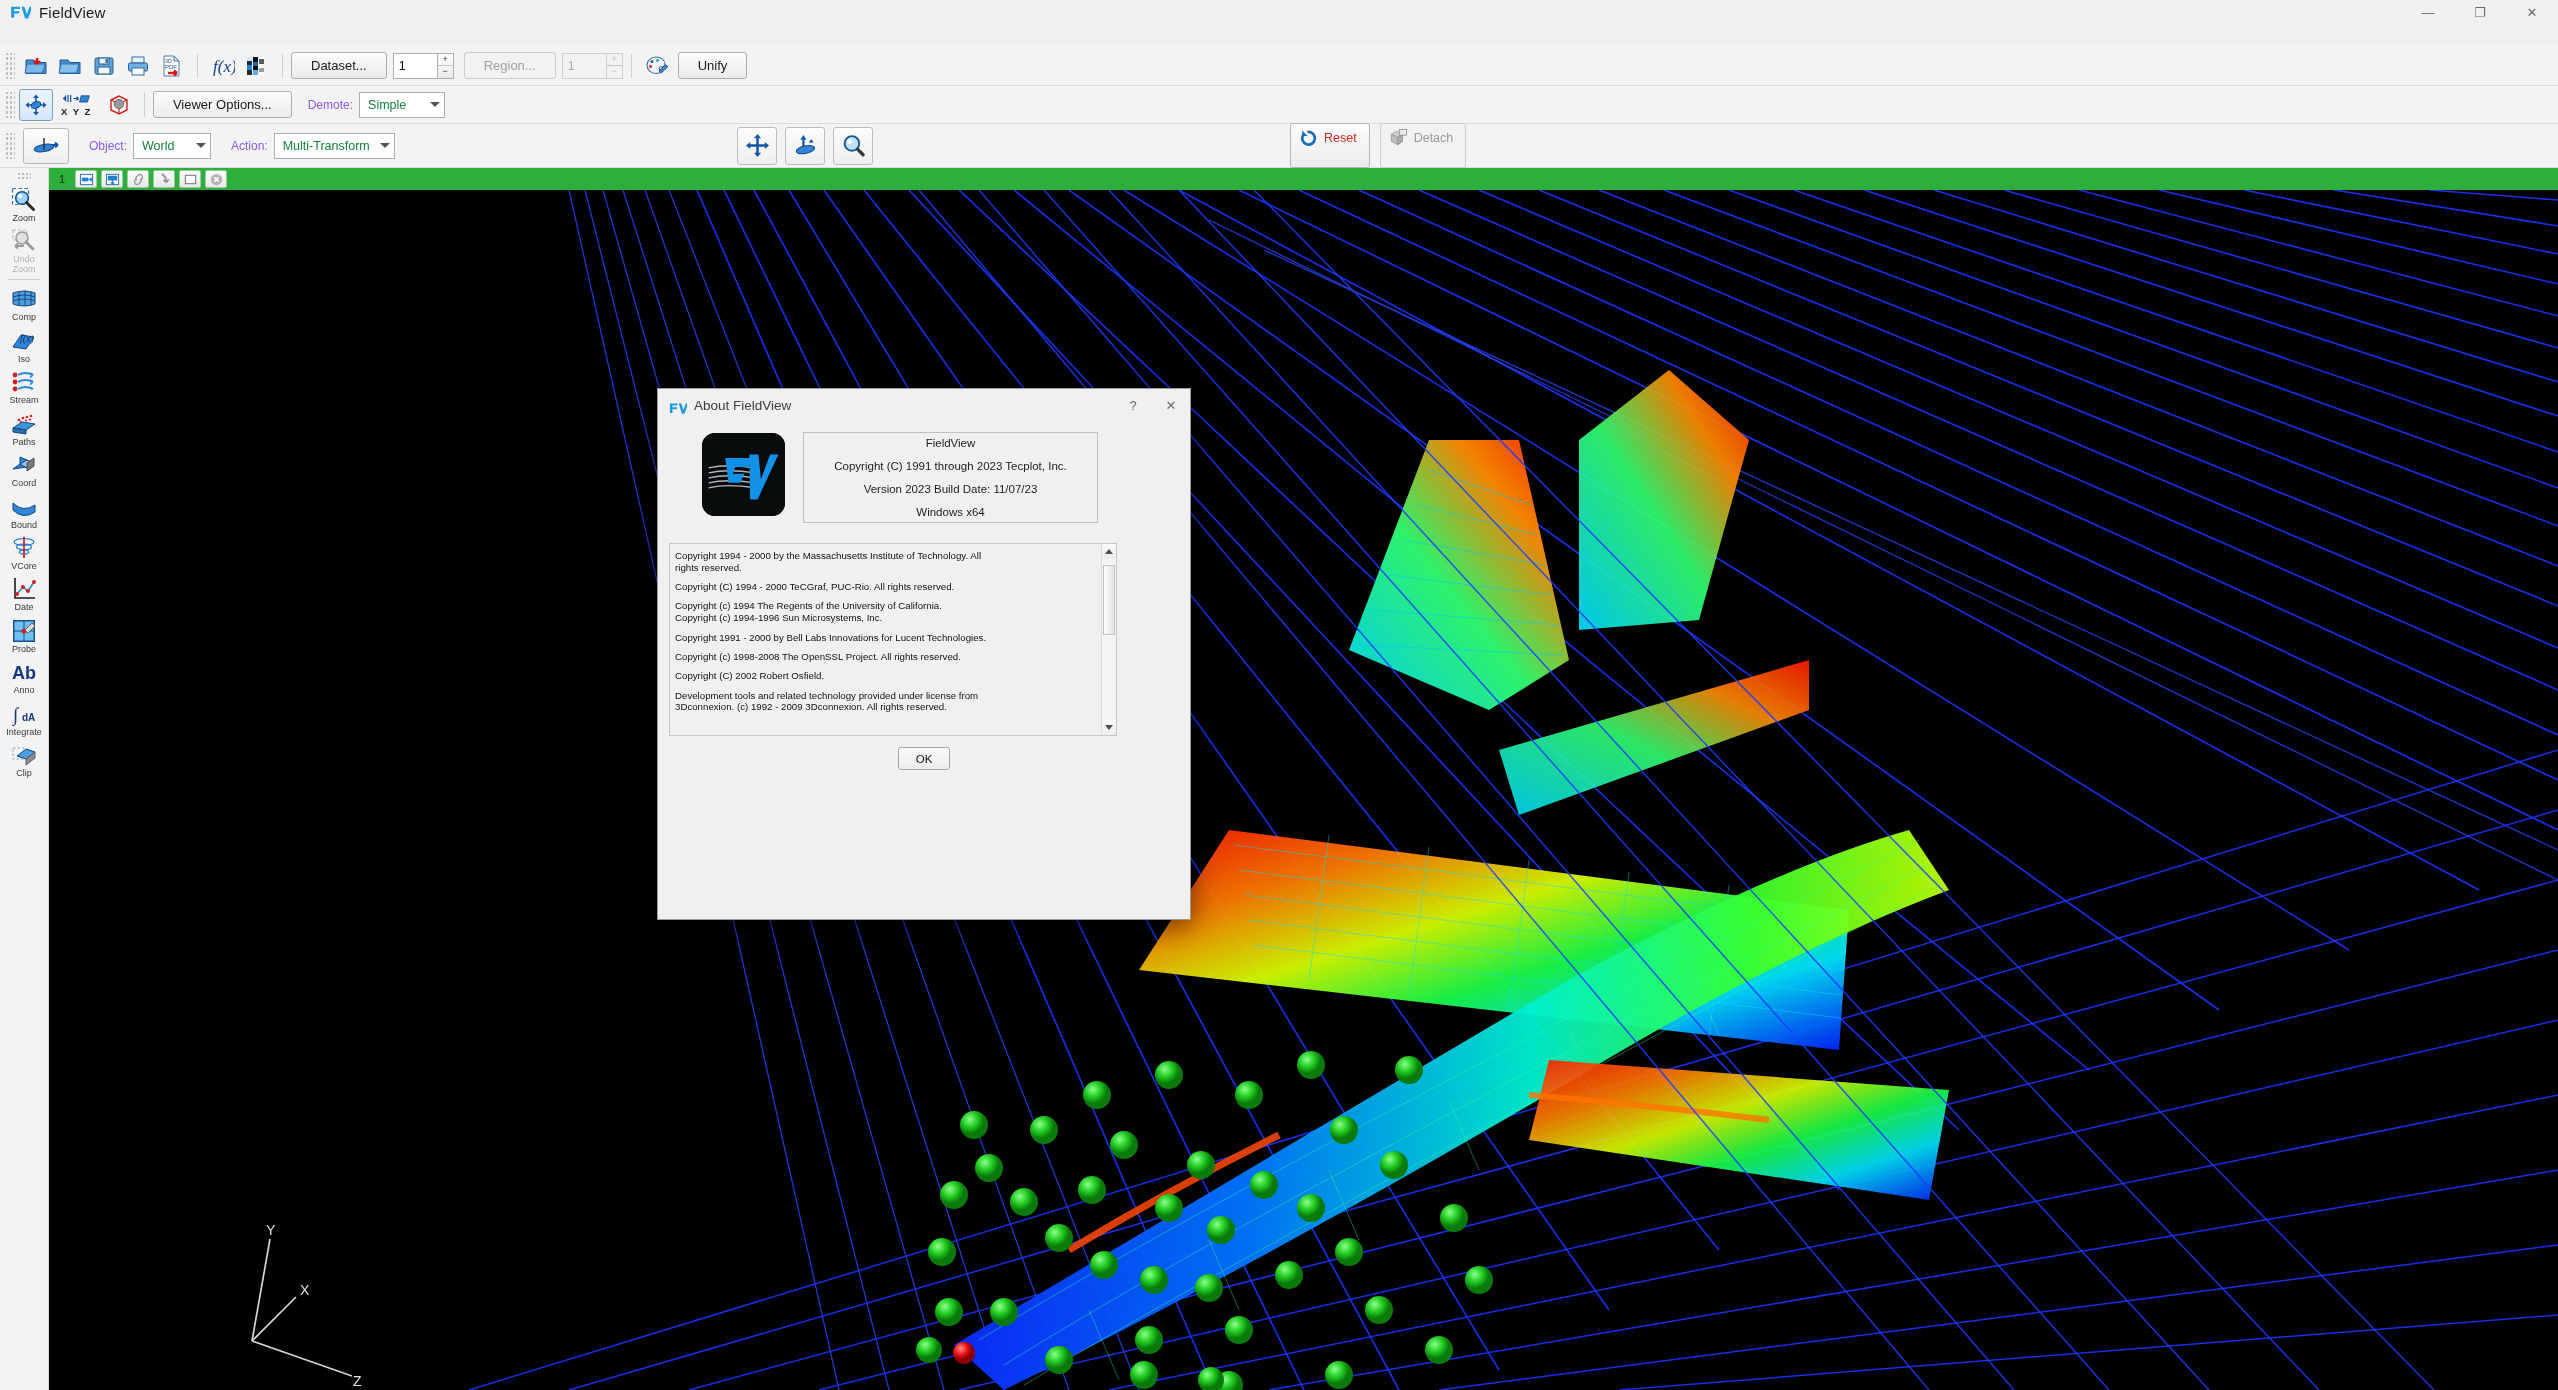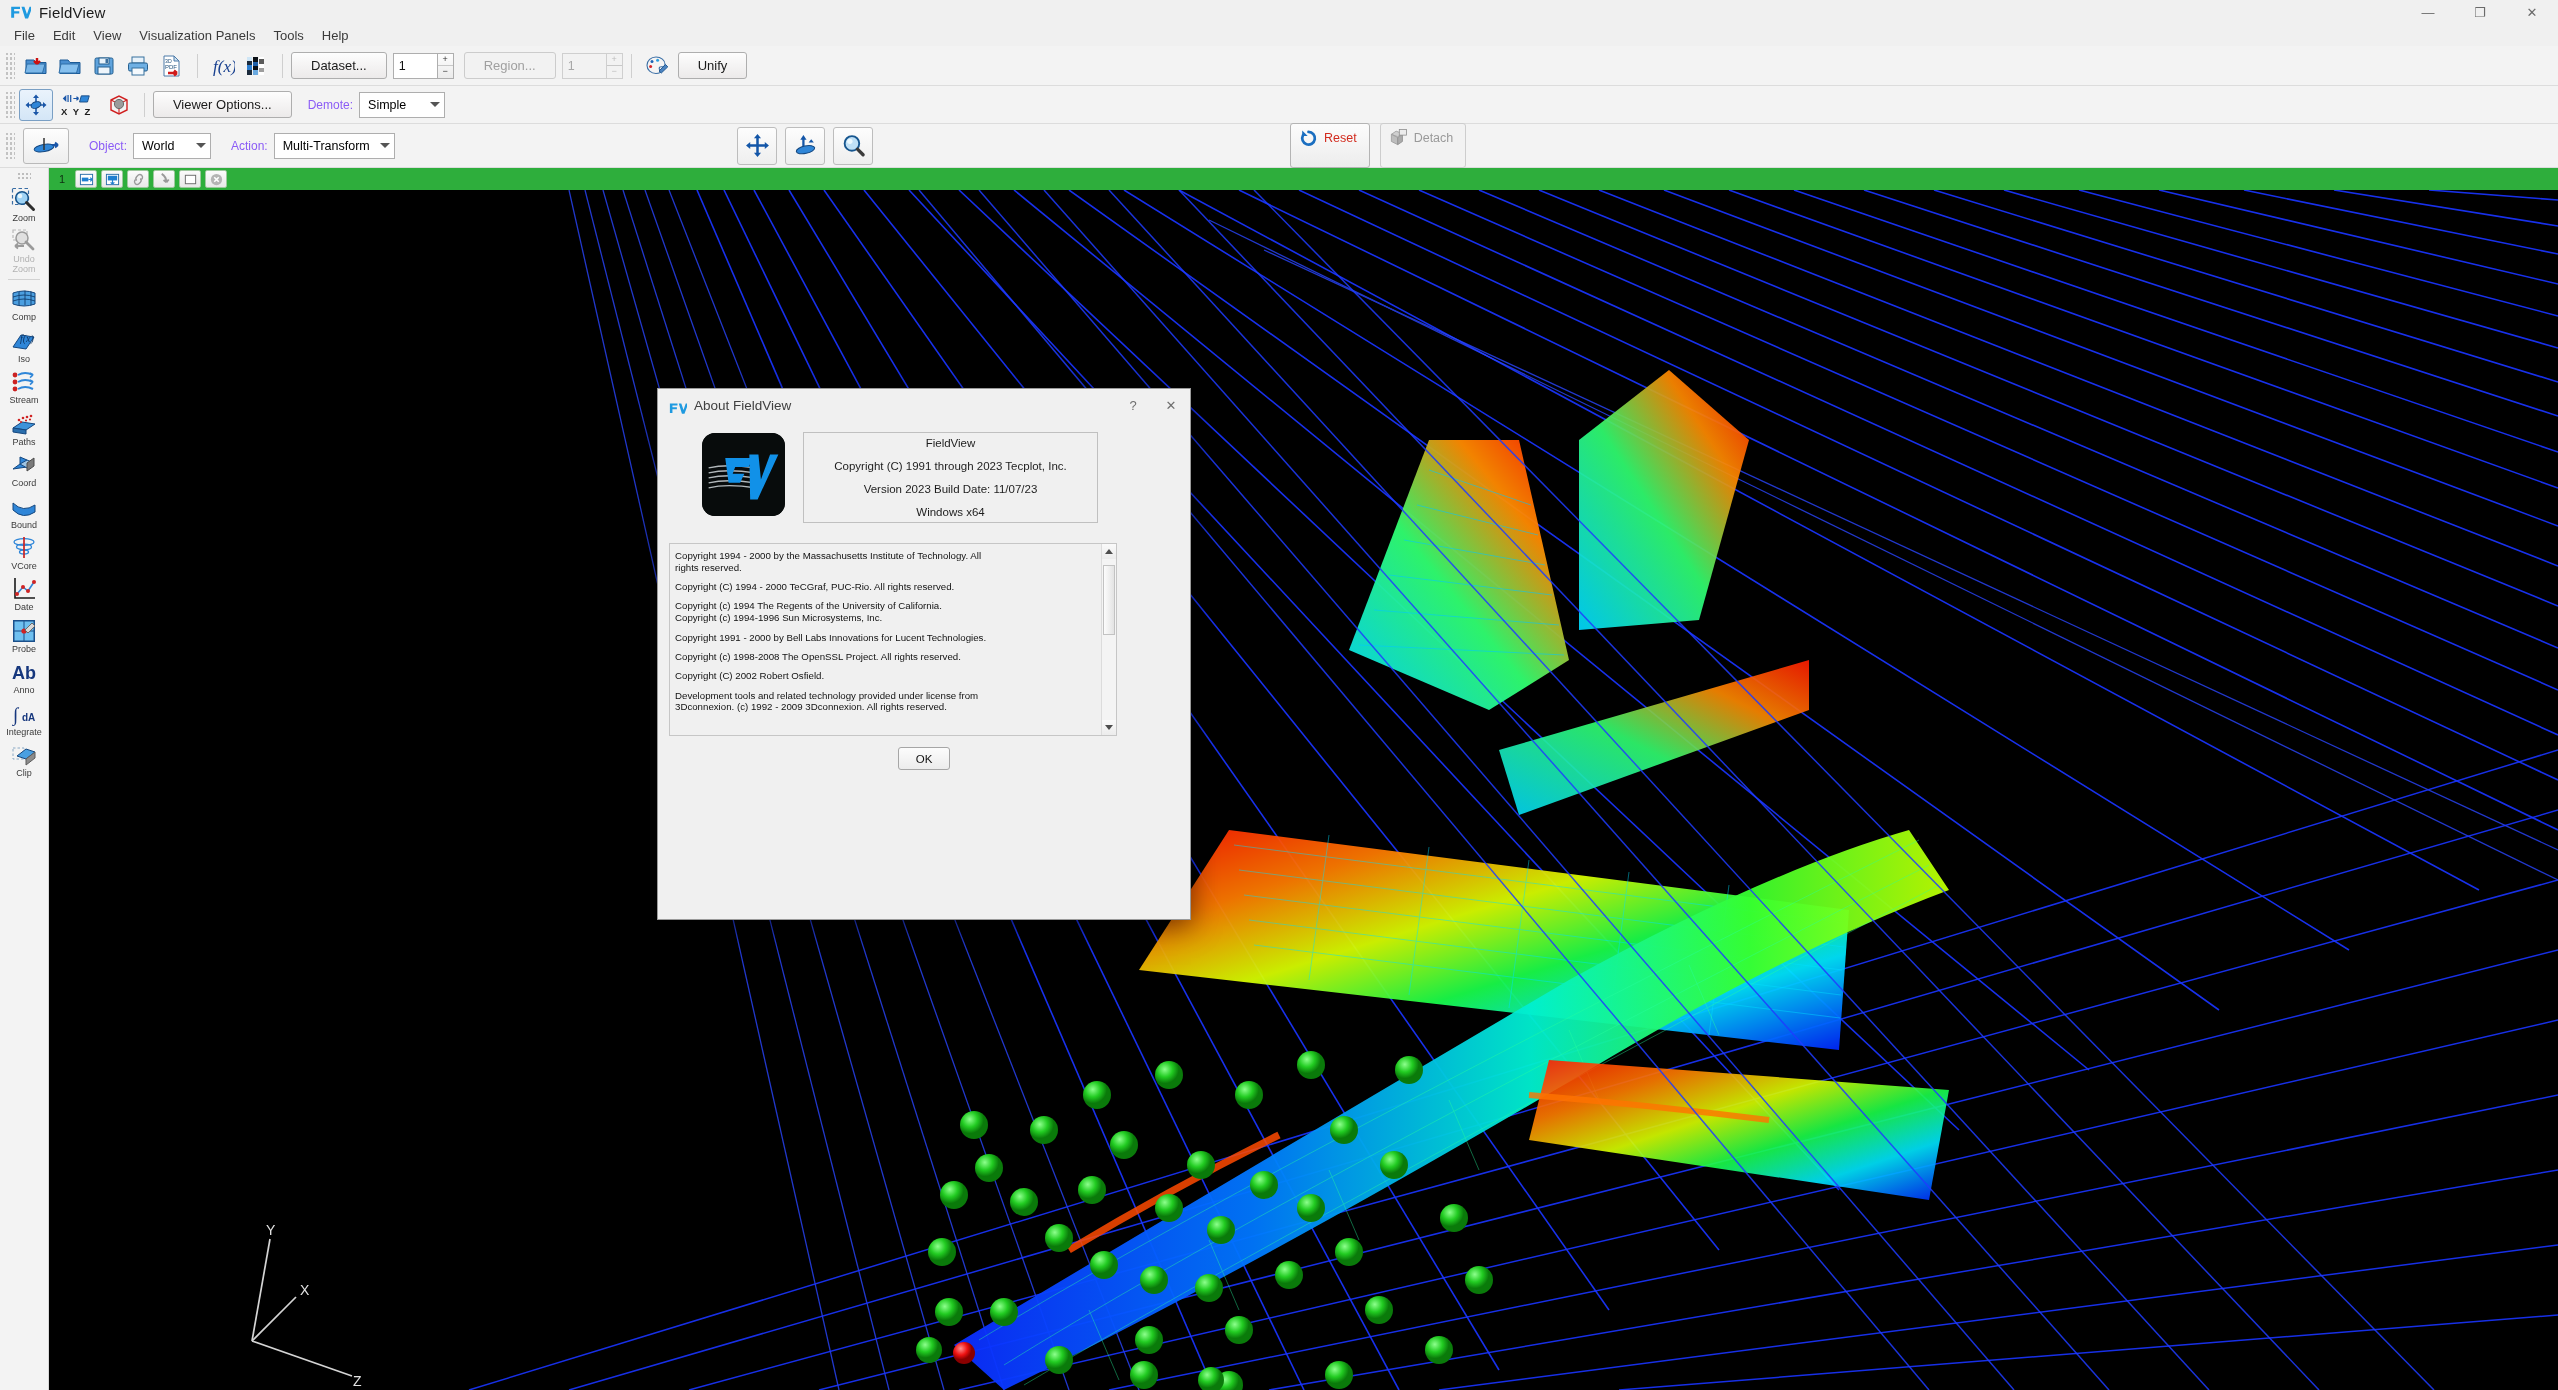--- a/index.html
+++ b/index.html
@@ -48,21 +48,21 @@
   .spinb { width:17px; border:1px solid #aeaeae; background:linear-gradient(#fdfdfd,#ebebeb);
            display:flex; flex-direction:column; }
   .spinb span { flex:1; display:flex; align-items:center; justify-content:center;
                 font-size:9px; color:#333; line-height:1; }
   .spinb span:first-child { border-bottom:1px solid #c8c8c8; }
   .spin.dis .spinb { border-color:#cfcfcf; background:#f2f2f2; }
   .spin.dis .spinb span { color:#bdbdbd; }
 
   .combo { height:26px; min-width:74px; border:1px solid #aeaeae; background:#fff;
            display:flex; align-items:center; justify-content:space-between;
-           font-size:12.5px; color:#000000; padding:0 4px 0 8px; }
+           font-size:12.5px; color:#15803d; padding:0 4px 0 8px; }
   .combo .cv { white-space:nowrap; }
   .combo .carrow { margin-left:10px; width:0; height:0; border-left:5px solid transparent;
                    border-right:5px solid transparent; border-top:5px solid #555; }
 
   
   .rsbtn { display:flex; align-items:center; gap:6px; background:linear-gradient(#fcfcfc,#ececec);
            border:1px solid #b4b4b4; border-radius:3px; padding:4px 12px 20px 8px; font-size:12.5px; }
   .rsbtn.red { color:#d22b1e; }
   .rsbtn.dis { color:#9a9a9a; border-color:#cdcdcd; background:#f2f2f2; }
   .bigbtn { width:40px; height:38px; border:1px solid #bdbdbd; border-radius:3px;
@@ -151,28 +151,20 @@
       </svg>
     </div>
     <div class="title-text">FieldView</div>
     <div class="winbtns">
       <div class="winbtn">—</div>
       <div class="winbtn">❐</div>
       <div class="winbtn">✕</div>
     </div>
   </div>
 
-  <div class="menubar">
-    <div class="menuitem">File</div>
-    <div class="menuitem">Edit</div>
-    <div class="menuitem">View</div>
-    <div class="menuitem">Visualization Panels</div>
-    <div class="menuitem">Tools</div>
-    <div class="menuitem">Help</div>
-  </div>
 
   <div class="tbrow" id="tb1">
     <div class="grip"></div>
 
     <div class="tbtn">
       <svg viewBox="0 0 24 24">
           <path d="M2 6h8l2 2.5h10v11H2z" fill="#4a8fd0" stroke="#1c5b96"></path>
       <path d="M3 10h18l-2.5 9H1z" fill="#7bb7e8" stroke="#2f6fa8"></path>
       <path d="M13 4v6M13 10l-3-3M13 10l3-3" stroke="#cc1111" stroke-width="2.4" fill="none"></path>
         </svg>

